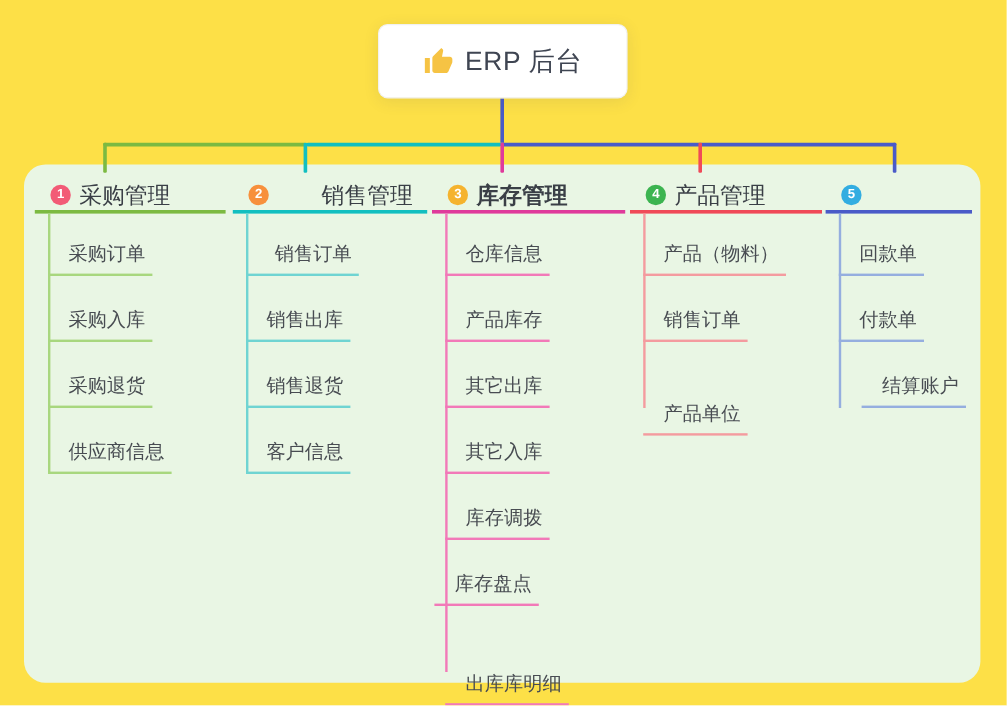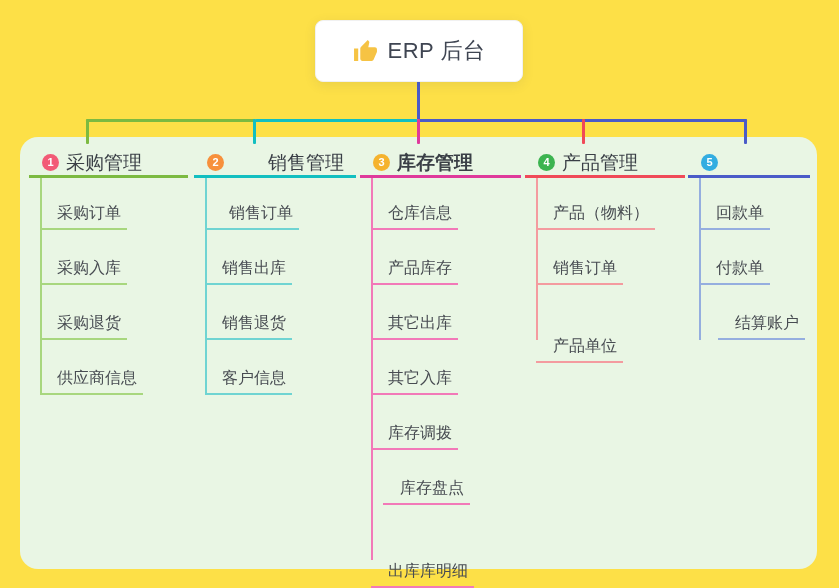--- a/index.html
+++ b/index.html
@@ -79,21 +79,21 @@
       <div class="branch-header" style="left: 360px; top: 150px; width: 161px; border-bottom-color: rgb(223, 58, 155);">
         <div class="badge" style="background: rgb(245, 179, 46);">3</div>
         <div class="branch-label" style="color: rgb(58, 63, 70); font-weight: bold;">库存管理</div>
       </div>
       <div class="vline" style="left: 371px; top: 178px; height: 382px; background: rgb(242, 121, 184);"></div>
       <div class="child-node" style="left: 371px; top: 202px; border-bottom-color: rgb(242, 121, 184); color: rgb(72, 76, 82);">仓库信息</div>
       <div class="child-node" style="left: 371px; top: 257px; border-bottom-color: rgb(242, 121, 184); color: rgb(72, 76, 82);">产品库存</div>
       <div class="child-node" style="left: 371px; top: 312px; border-bottom-color: rgb(242, 121, 184); color: rgb(72, 76, 82);">其它出库</div>
       <div class="child-node" style="left: 371px; top: 367px; border-bottom-color: rgb(242, 121, 184); color: rgb(72, 76, 82);">其它入库</div>
       <div class="child-node" style="left: 371px; top: 422px; border-bottom-color: rgb(242, 121, 184); color: rgb(72, 76, 82);">库存调拨</div>
-      <div class="child-node" style="left: 383px; top: 477px; border-bottom-color: rgb(242, 121, 184); color: rgb(72, 76, 82);">库存盘点</div>
+      <div class="child-node" style="left: 362px; top: 477px; border-bottom-color: rgb(242, 121, 184); color: rgb(72, 76, 82);">库存盘点</div>
       <div class="child-node" style="left: 371px; top: 560px; border-bottom-color: rgb(242, 121, 184); color: rgb(72, 76, 82);">出库库明细</div>
       <div class="drop" style="left: 582px; background: rgb(240, 74, 88);"></div>
       <div class="branch-header" style="left: 525px; top: 150px; width: 160px; border-bottom-color: rgb(240, 74, 88);">
         <div class="badge" style="background: rgb(60, 180, 80);">4</div>
         <div class="branch-label" style="color: rgb(58, 63, 70);">产品管理</div>
       </div>
       <div class="vline" style="left: 536px; top: 178px; height: 162px; background: rgb(244, 155, 159);"></div>
       <div class="child-node" style="left: 536px; top: 202px; border-bottom-color: rgb(244, 155, 159); color: rgb(72, 76, 82);">产品（物料）</div>
       <div class="child-node" style="left: 536px; top: 257px; border-bottom-color: rgb(244, 155, 159); color: rgb(72, 76, 82);">销售订单</div>
       <div class="child-node" style="left: 536px; top: 312px; border-bottom-color: rgb(244, 155, 159); color: rgb(72, 76, 82); margin-top: 23px;">产品单位</div>

